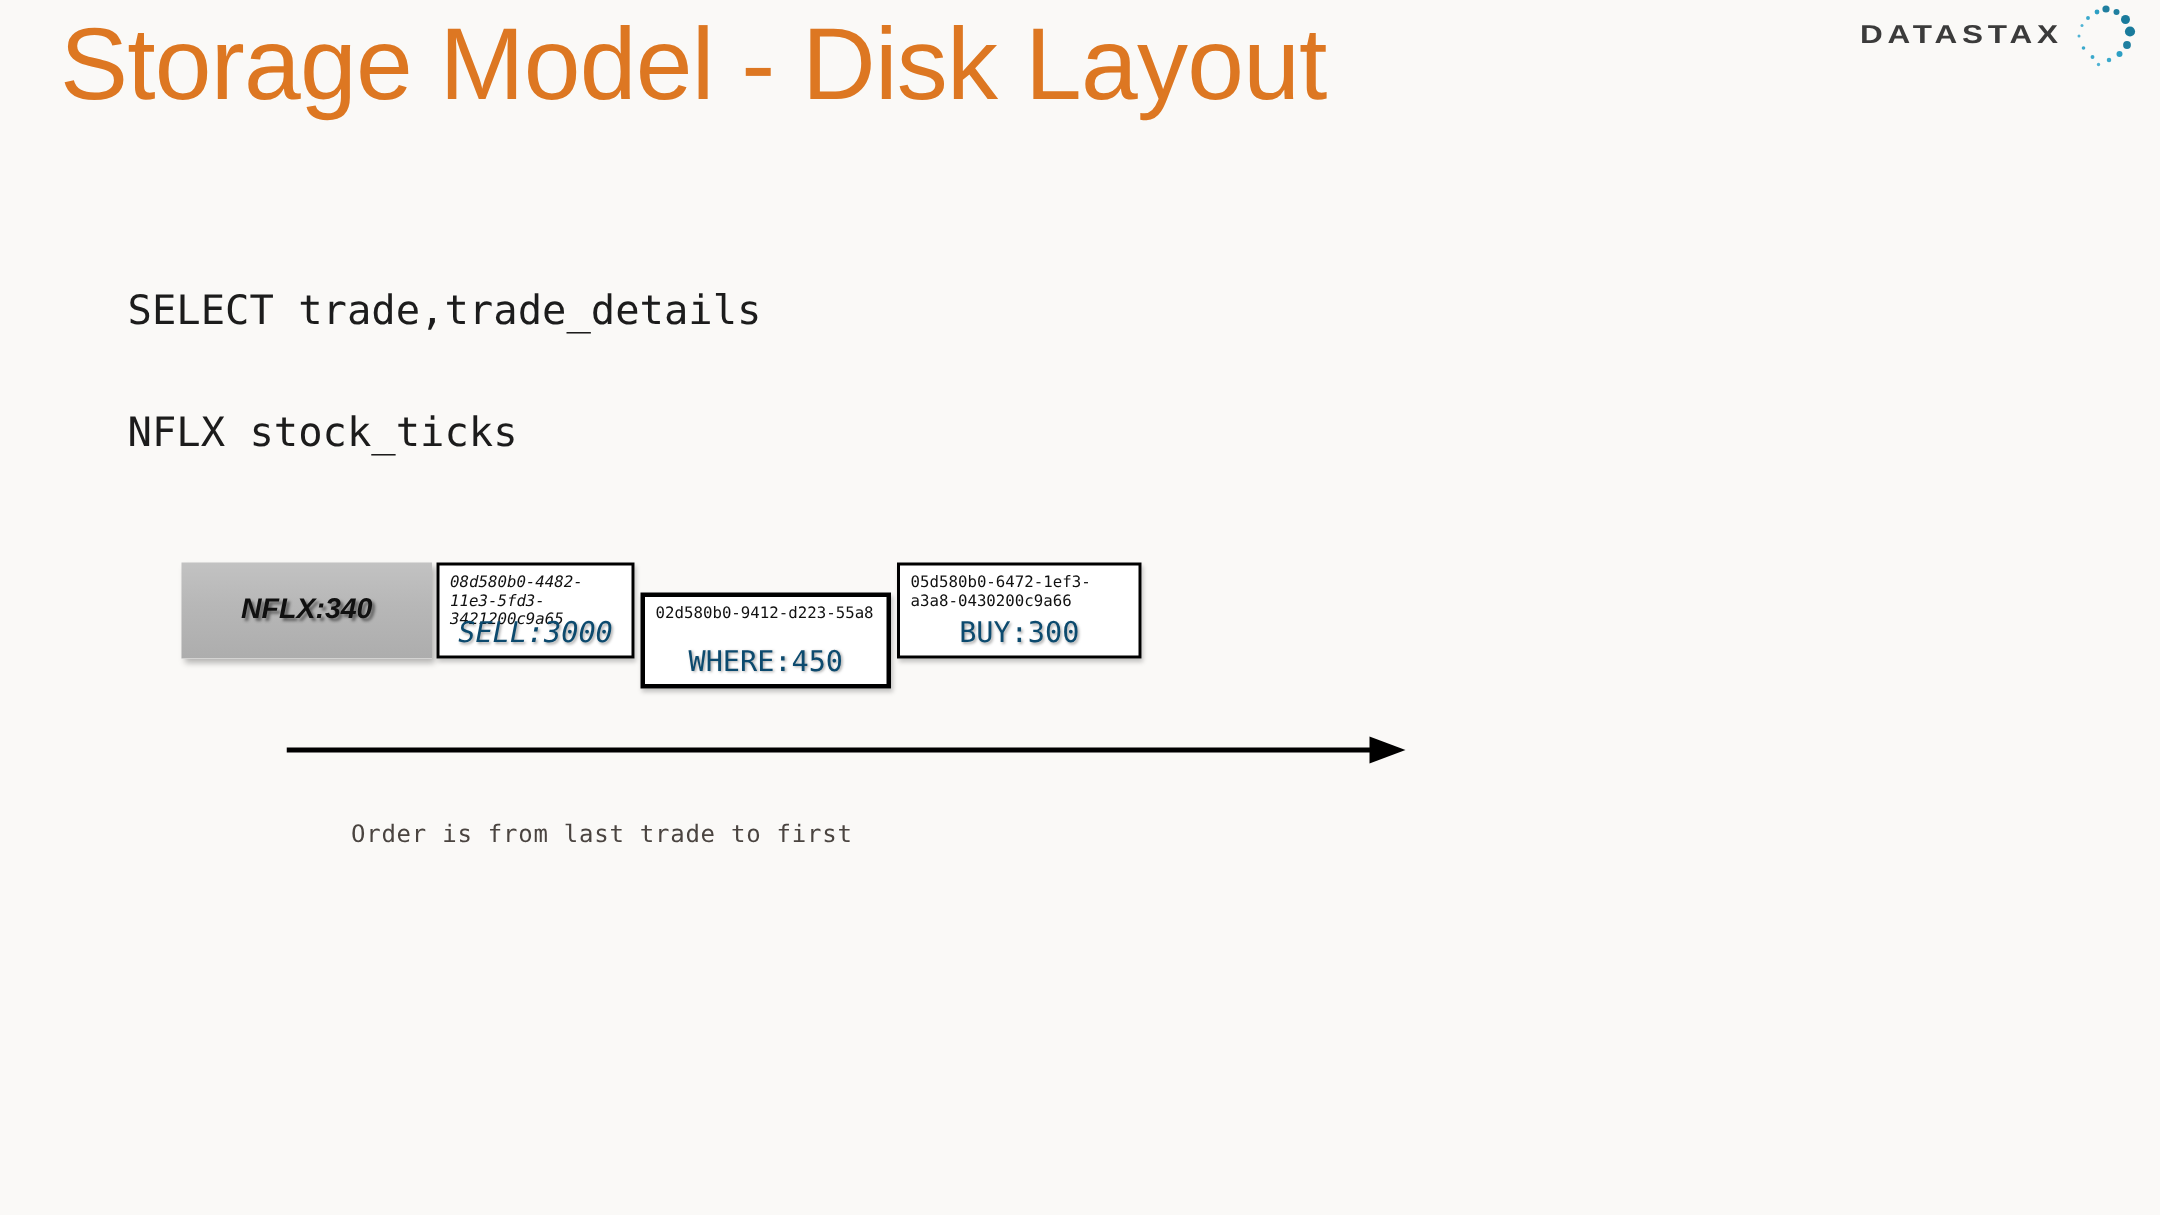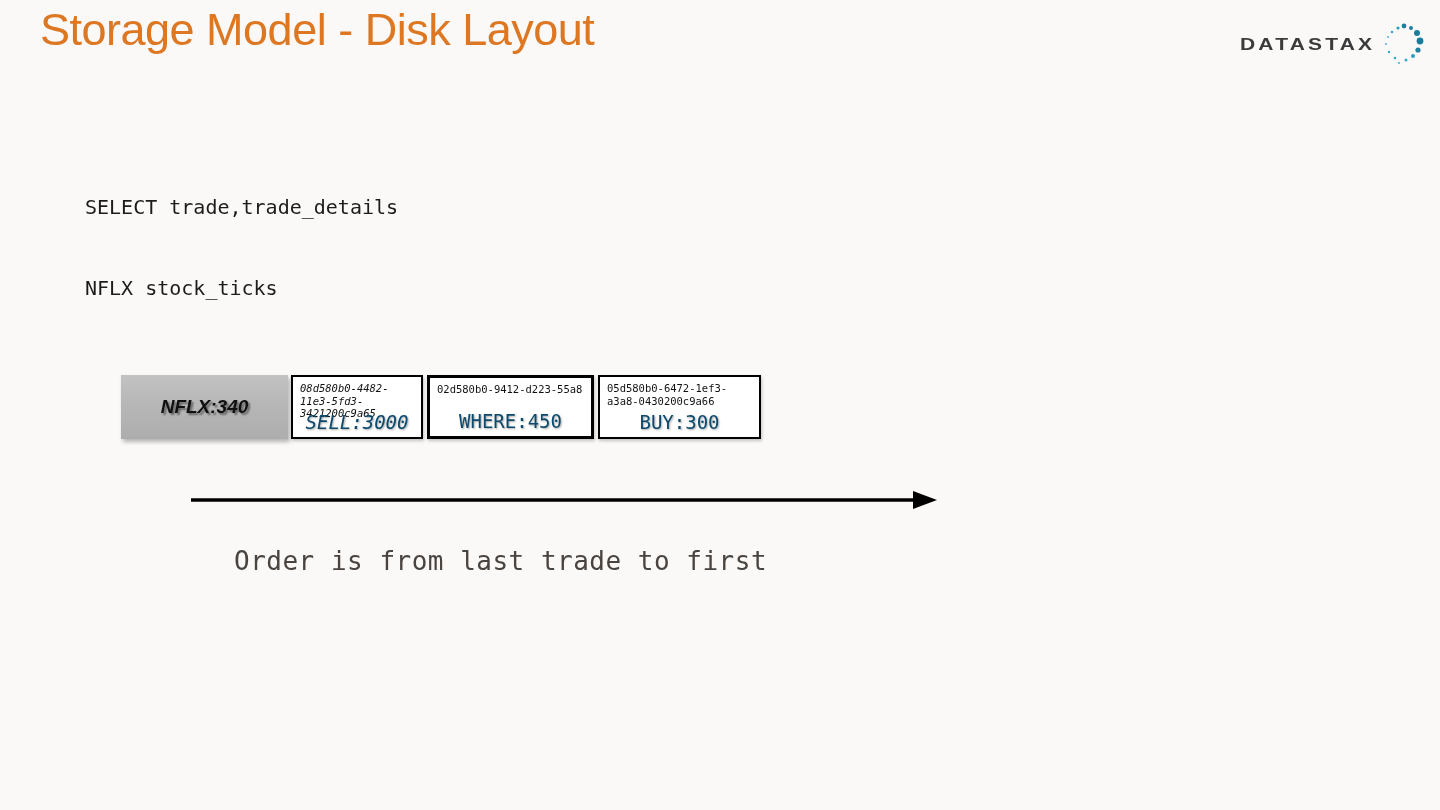--- a/index.html
+++ b/index.html
@@ -14,33 +14,33 @@
     overflow: hidden;
     position: relative;
   }
 
   
   .slide-title {
     position: absolute;
     left: 40px;
     top: 3px;
     font-family: "Liberation Sans", sans-serif;
-    font-size: 45px;
+    font-size: 68px;
     font-weight: 400;
     letter-spacing: -0.5px;
     color: #dd7722;
     white-space: nowrap;
     line-height: 1.2;
   }
 
   
   .logo {
     position: absolute;
     right: 14px;
-    top: 20px;
+    top: 0;
     width: 186px;
     height: 46px;
   }
   .logo-word {
     position: absolute;
     left: 0;
     top: 14px;
     font-family: "Liberation Sans", sans-serif;
     font-size: 21px;
     font-weight: 700;
@@ -56,21 +56,21 @@
     width: 58px;
     height: 46px;
   }
 
   
   .query-block {
     position: absolute;
     left: 85px;
     top: 140px;
     font-family: "DejaVu Sans Mono", "Liberation Mono", monospace;
-    font-size: 20px;
+    font-size: 27px;
     line-height: 27px;
     color: #1c1c1c;
     white-space: pre;
   }
   .query-line { display: block; }
 
   
   .row-strip {
     position: absolute;
     left: 121px;
@@ -128,40 +128,40 @@
     bottom: 4px;
     text-align: center;
     font-family: "DejaVu Sans Mono", "Liberation Mono", monospace;
     font-size: 19px;
     color: #0c4a6e;
     text-shadow: 1px 1px 2px rgba(0,0,0,0.35);
     letter-spacing: 0px;
   }
 
   .w1 { width: 132px; font-style: italic; }
-  .w2 { width: 167px; }
+  .w2 { width: 167px; margin-top: 20px; }
   .w3 { width: 163px; }
   .w4 { width: 166px; }
 
   
   .arrow {
     position: absolute;
     left: 191px;
     top: 488px;
     width: 748px;
     height: 24px;
   }
 
   
   .caption {
     position: absolute;
     left: 234px;
     top: 546px;
     font-family: "DejaVu Sans Mono", "Liberation Mono", monospace;
-    font-size: 26px;
+    font-size: 16px;
     color: #4a4440;
     white-space: pre;
     letter-spacing: 0.5px;
   }
 </style>
 </head>
 <body>
 
 <div class="slide-title">Storage Model - Disk Layout</div>
 

